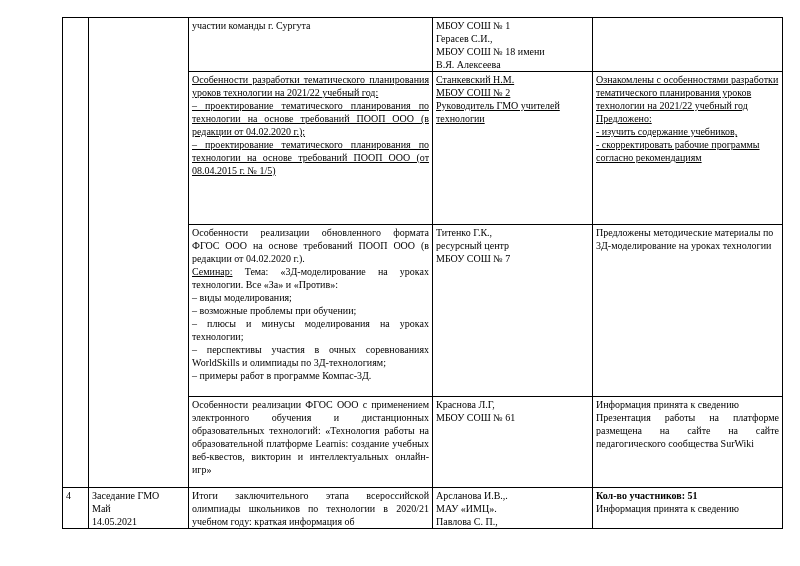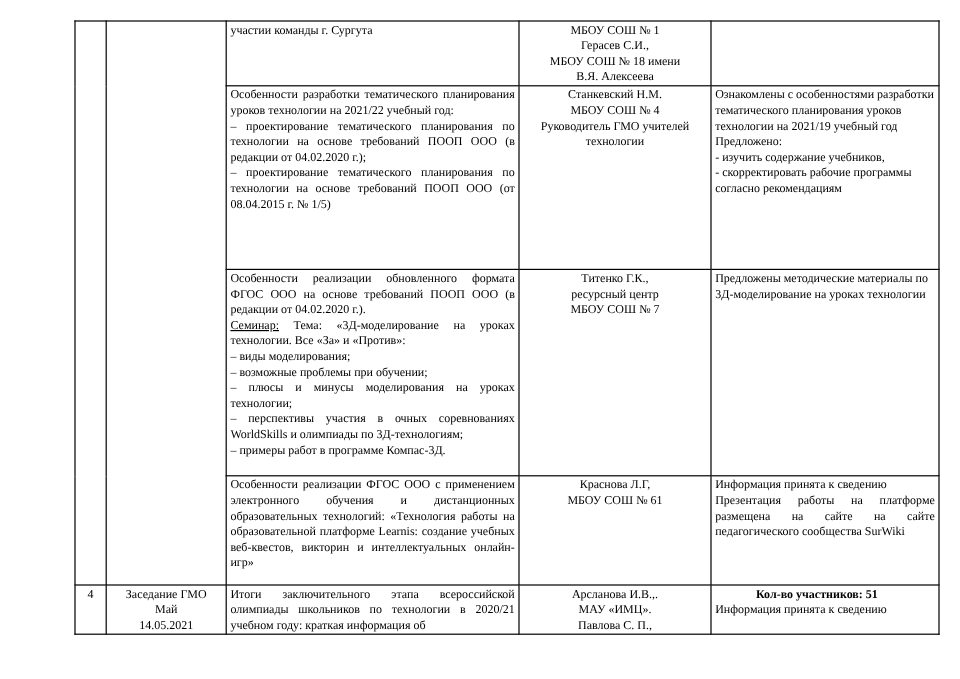--- a/index.html
+++ b/index.html
@@ -26,26 +26,26 @@
   td {
     border: 1px solid #000000;
     vertical-align: top;
     padding: 1px 3px 0 3px;
     font-size: 10px;
     line-height: 13px;
     overflow: hidden;
   }
   .pre  { white-space: pre-line; }
   .just { text-align: justify; }
-  .ctr  { text-align: center; }
+  .ctr  { }
   .left { text-align: left; }
-  .b    { font-weight: bold; margin-left: 34px; }
+  .b    { font-weight: bold; }
   .u    { text-decoration: underline; }
   tr.r1 td { height: 50px; }
-  tr.r2 td { height: 151px; }
+  tr.r2 td { height: 151px; text-decoration: underline; }
   tr.r3 td { height: 170px; font-family: Liberation Serif, serif; }
   tr.r4 td { height: 89px; }
   tr.r5 td { height: 36px; }
 </style>
 </head>
 <body>
 
 <div>
   <table class="doc-table">
     <colgroup>
@@ -72,26 +72,26 @@
       </tr>
 
       <tr class="r2">
         <td class="just">
           <div class="pre just">Особенности разработки тематического планирования уроков технологии на 2021/22 учебный год:
 – проектирование тематического планирования по технологии на основе требований ПООП ООО (в редакции от 04.02.2020 г.);
 – проектирование тематического планирования по технологии на основе требований ПООП ООО (от 08.04.2015 г. № 1/5)</div>
         </td>
         <td class="ctr">
           <div class="pre">Станкевский Н.М.
-МБОУ СОШ № 4
+МБОУ СОШ № 2
 Руководитель ГМО учителей
 технологии</div>
         </td>
         <td class="left">
-          <div class="pre">Ознакомлены с особенностями разработки тематического планирования уроков технологии на 2021/19 учебный год
+          <div class="pre">Ознакомлены с особенностями разработки тематического планирования уроков технологии на 2021/22 учебный год
 Предложено:
 - изучить содержание учебников,
 - скорректировать рабочие программы согласно рекомендациям</div>
         </td>
       </tr>
 
       <tr class="r3">
         <td class="just">
           <div class="just">Особенности реализации обновленного формата ФГОС ООО на основе требований ПООП ООО (в редакции от 04.02.2020 г.).</div>
           <div class="just"><span class="u">Семинар:</span><span> Тема: «3Д-моделирование на уроках технологии. Все «За» и «Против»:</span></div>

